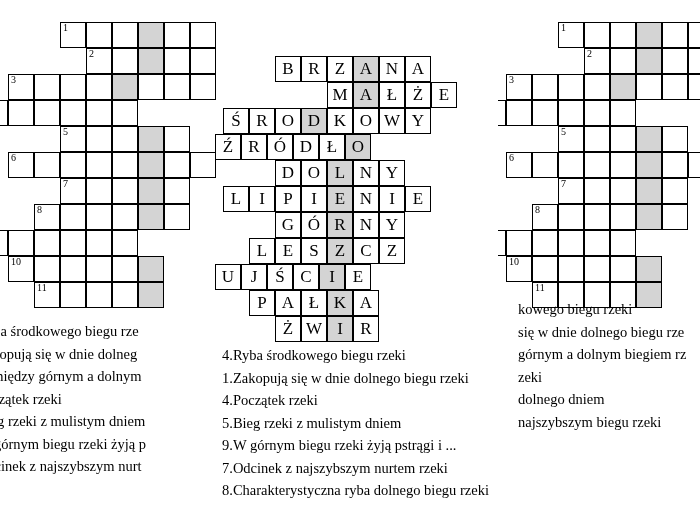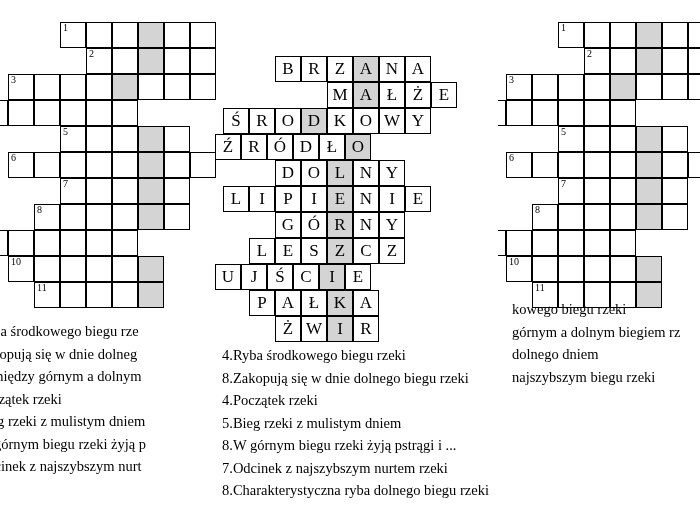--- a/index.html
+++ b/index.html
@@ -367,24 +367,24 @@
       </div>
       <div class="cell shaded" style="left: 112px; top: 260px;">
         <span class="ltr">I</span>
       </div>
       <div class="cell" style="left: 138px; top: 260px;">
         <span class="ltr">R</span>
       </div>
     </div>
   <div class="clues" id="clues-center" style="left:7px; top:344px;">
       <div>4.Ryba środkowego biegu rzeki</div>
-      <div>8.Zakopują się w dnie dolnego biegu rzeki</div>
+      <div>1.Zakopują się w dnie dolnego biegu rzeki</div>
       <div>4.Początek rzeki</div>
       <div>5.Bieg rzeki z mulistym dniem</div>
-      <div>8.W górnym biegu rzeki żyją pstrągi i ...</div>
+      <div>9.W górnym biegu rzeki żyją pstrągi i ...</div>
       <div>7.Odcinek z najszybszym nurtem rzeki</div>
       <div>8.Charakterystyczna ryba dolnego biegu rzeki</div>
     </div>
 </div>
 
 <div class="panel" id="panel-right">
   <div class="grid" id="grid-right" style="position:absolute; left:0px; top:22px;">
       <div class="cell" style="left: 60px; top: 0px;">
         <span class="num">1</span>
       </div>
@@ -463,19 +463,21 @@
       <div class="cell" style="left: 112px; top: 234px;"></div>
       <div class="cell shaded" style="left: 138px; top: 234px;"></div>
       <div class="cell" style="left: 34px; top: 260px;">
         <span class="num">11</span>
       </div>
       <div class="cell" style="left: 60px; top: 260px;"></div>
       <div class="cell" style="left: 86px; top: 260px;"></div>
       <div class="cell" style="left: 112px; top: 260px;"></div>
       <div class="cell shaded" style="left: 138px; top: 260px;"></div>
     </div>
-  <div class="clues" id="clues-right" style="left:14px; top:298px;">
+  <div class="clues" id="clues-right" style="left:20px; top:298px;">
       <div>kowego biegu rzeki</div>
+      <div>się w dnie dolnego biegu rze</div>
       <div>górnym a dolnym biegiem rz</div>
+      <div>zeki</div>
       <div> dolnego dniem</div>
       <div>najszybszym biegu rzeki</div>
     </div>
 </div>
 
 </body></html>

